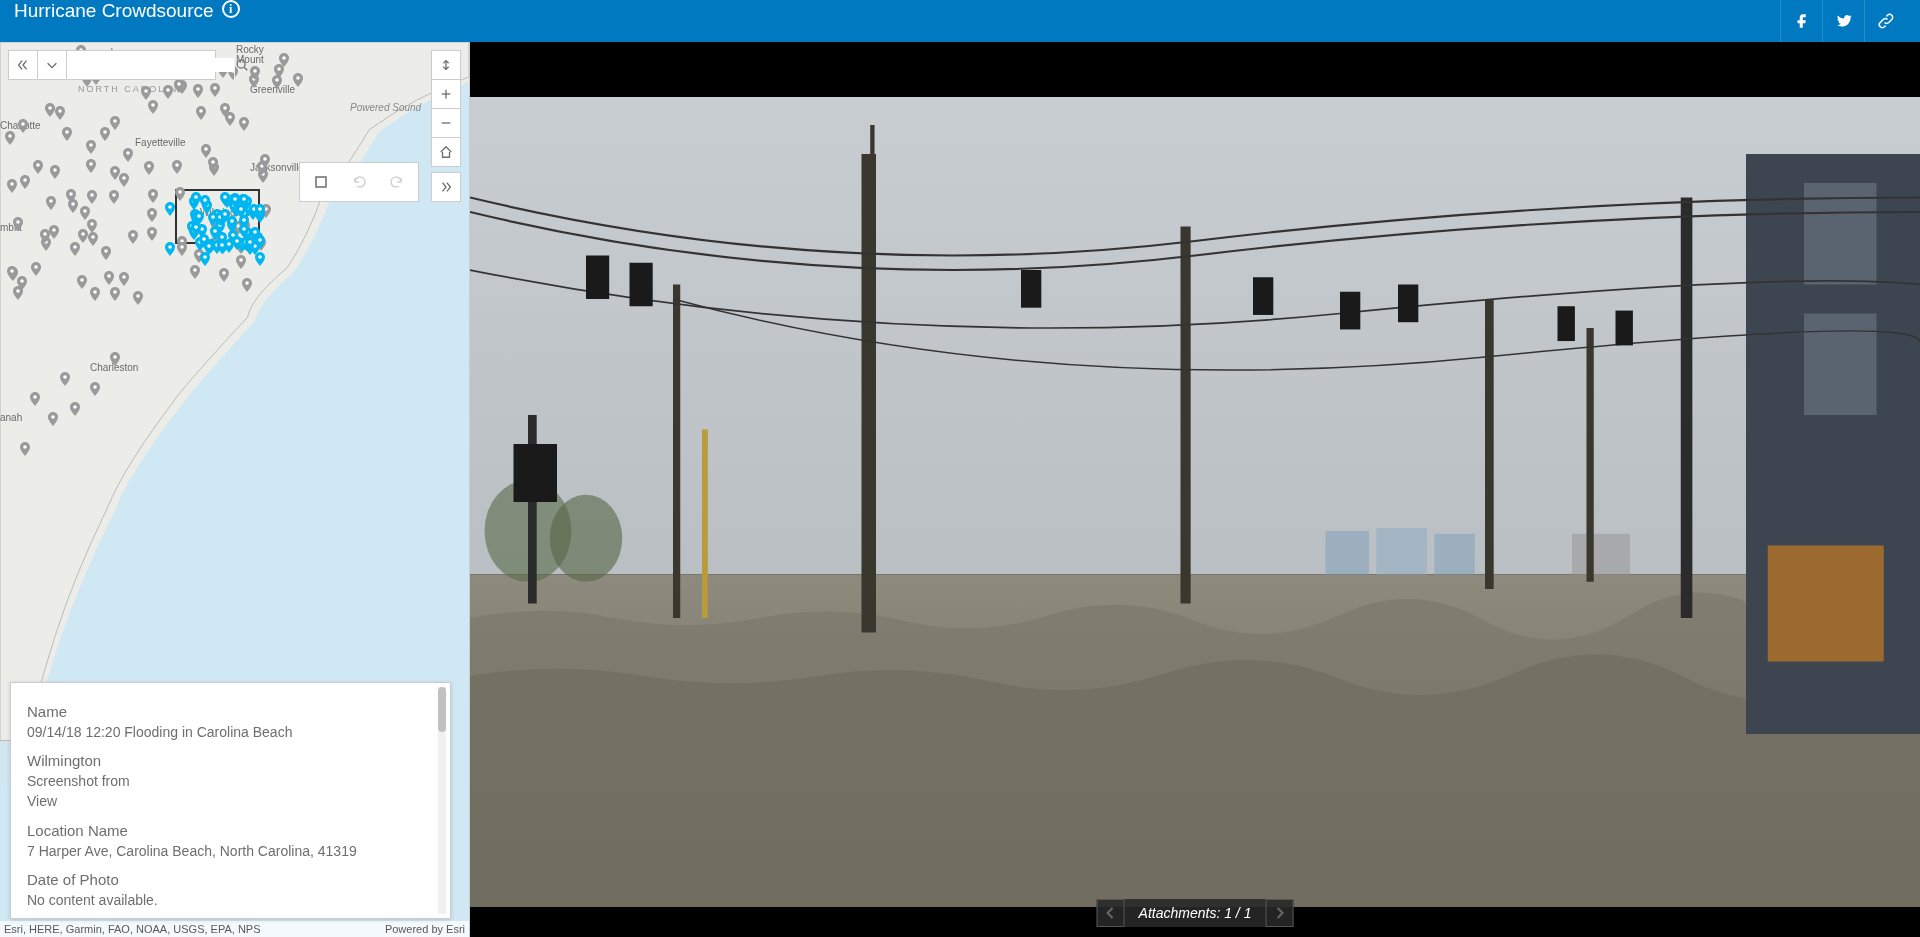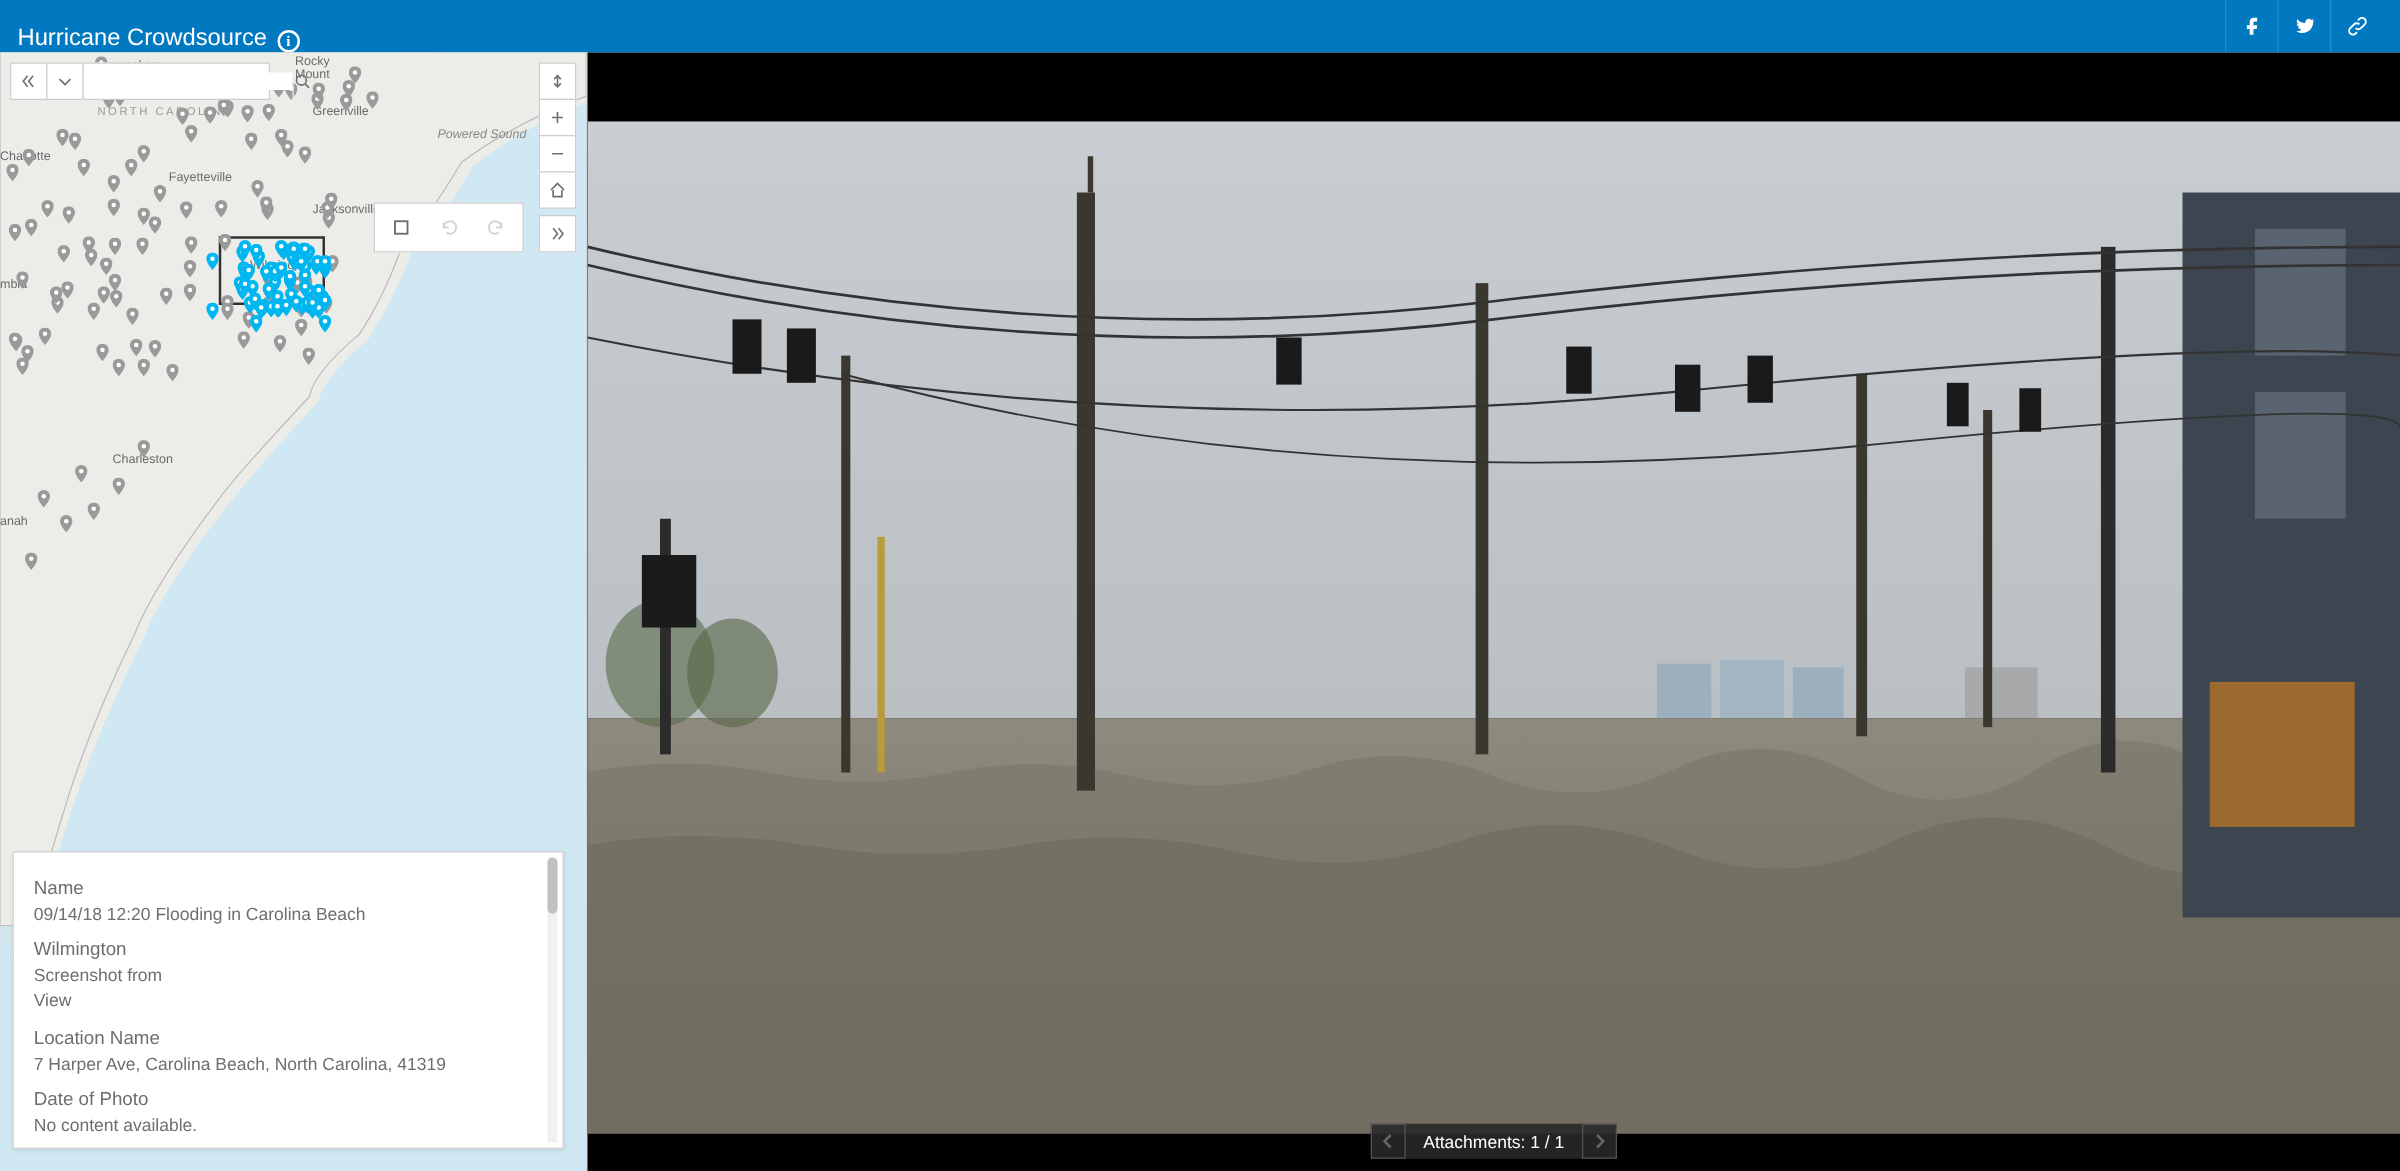--- a/index.html
+++ b/index.html
@@ -4,21 +4,21 @@
 <style>
 * { margin: 0; padding: 0; box-sizing: border-box; }
 html, body { width: 100%; height: 100%; font-family: "Avenir Next", "Helvetica Neue", Arial, sans-serif; overflow: hidden; }
 
 
 .header {
   height: 42px;
   background: #0079c1;
   color: #fff;
   display: flex;
-  align-items: flex-end;
+  align-items: flex-start;
   padding: 0 14px;
 }
 .header-title {
   font-size: 19px;
   font-weight: 400;
 }
 .header-info {
   margin-left: 8px;
   width: 18px; height: 18px;
   border: 2px solid #fff;
@@ -263,20 +263,21 @@
   width: 28px; height: 28px;
   display: flex; align-items: center; justify-content: center;
   cursor: pointer;
   border: 1px solid #555;
 }
 .attach-bar .ab-btn svg { width: 12px; height: 12px; stroke: #fff; fill: none; stroke-width: 2; }
 .attach-bar .ab-label {
   color: #fff;
   font-size: 14px;
   padding: 0 14px;
+  font-style: italic;
 }
 .attach-bar .ab-btn.disabled svg { stroke: #666; }
 </style>
 </head>
 <body>
 
 <div class="header">
   <span class="header-title">Hurricane Crowdsource</span>
   <span class="header-info">i</span>
   <div class="header-social">
@@ -1096,20 +1097,24 @@
         <div class="field-value">09/14/18 12:20 Flooding in Carolina Beach</div>
         <div class="field-label">Wilmington</div>
         <div class="field-value">Screenshot from</div>
         <a href="#" class="field-value" style="display:inline-block">View</a>
         <div class="field-label">Location Name</div>
         <div class="field-value">7 Harper Ave, Carolina Beach, North Carolina, 41319</div>
         <div class="field-label">Date of Photo</div>
         <div class="field-value">No content available.</div>
       </div>
 
+      <div class="attrib">
+        <span>Esri, HERE, Garmin, FAO, NOAA, USGS, EPA, NPS</span>
+        <span class="powered">Powered by Esri</span>
+      </div>
     </div>
   </div>
 
   <div class="right-panel">
     <div class="photo">
       <svg viewBox="0 0 1000 600" preserveAspectRatio="xMidYMid slice">
 
         <defs>
           <linearGradient id="sky" x1="0" y1="0" x2="0" y2="1">
             <stop offset="0" stop-color="#c9ced2"></stop>

